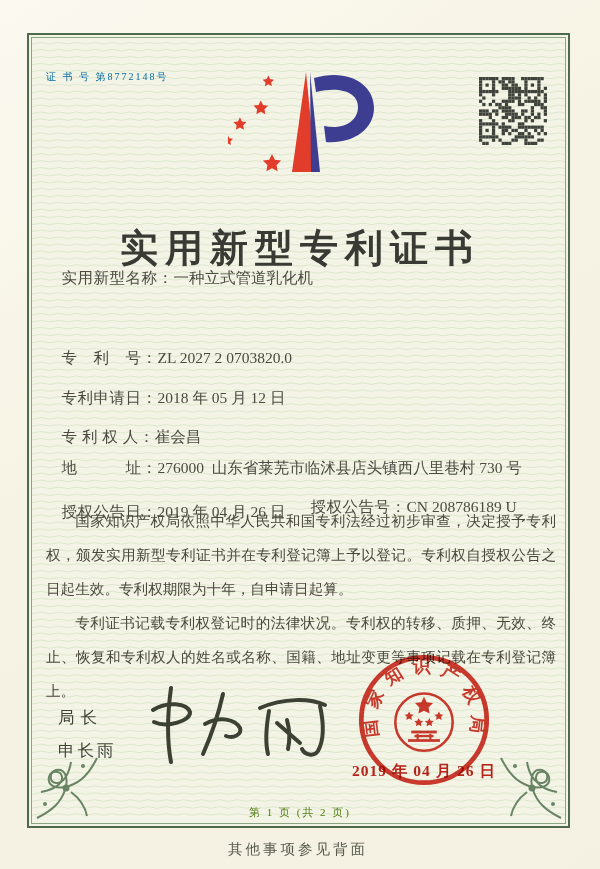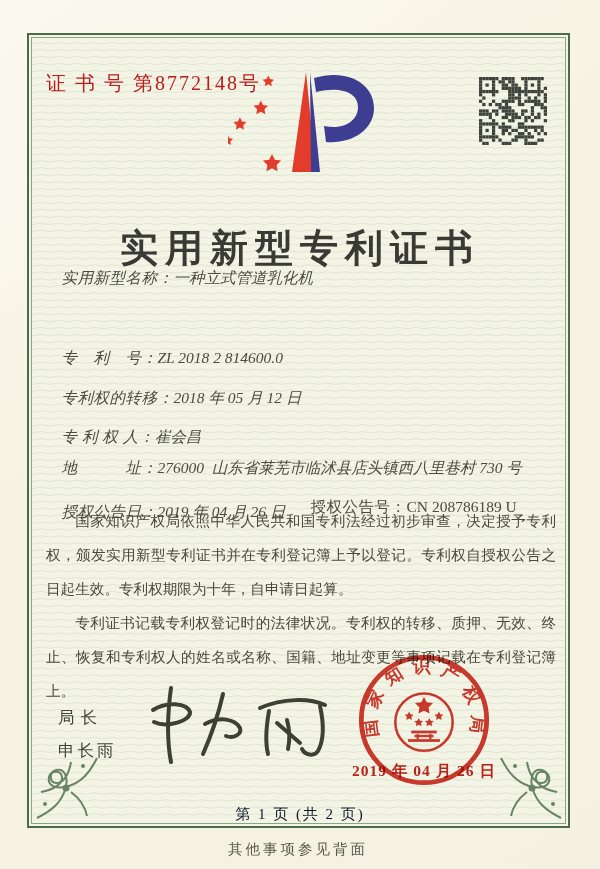--- a/index.html
+++ b/index.html
@@ -14,50 +14,50 @@
   .frame{
     position:absolute;left:27px;top:33px;width:543px;height:795px;
     border:2px solid #4d6a4c;background:#f3f4e6;box-sizing:border-box;
   }
   .frame-inner{
     position:absolute;inset:2px;border:1px solid #8ba583;pointer-events:none;
   }
   .waves{position:absolute;inset:3px;overflow:hidden;pointer-events:none;}
   
   .cert-no{
-    position:absolute;left:46px;top:70px;font-size:20px;letter-spacing:2px;color:#b91c1c;
+    position:absolute;left:46px;top:70px;font-size:10px;letter-spacing:2px;color:#0369a1;
   }
   .logo{position:absolute;left:228px;top:68px;width:155px;height:112px;}
   .qr{position:absolute;left:479px;top:77px;width:68px;height:68px;}
   .title{
     position:absolute;left:28px;right:28px;top:180px;text-align:center;
     font-size:38px;font-weight:600;letter-spacing:7px;color:#3a3a35;margin-top:43px;
   }
-  .field-row{position:absolute;left:46px;font-size:15.5px;color:#4a4a40;white-space:pre-wrap;font-style:italic;}
+  .field-row{position:absolute;left:46px;font-size:15.5px;color:#4a4a40;white-space:pre-wrap;}
   .field-label{letter-spacing:.5px;}
   .field-value{white-space:pre-wrap;}
   .row0{top:250px}.row1{top:290px}.row2{top:330px}.row3{top:370px}
   .row4{top:409px}.row5{top:440px}.row6{top:484px}
   .grant-no{position:absolute;left:295px;top:479px;font-size:15.5px;color:#4a4a40;white-space:pre-wrap;}
   .body-text{
     position:absolute;left:46px;width:510px;top:504px;
     font-size:14.6px;line-height:34px;color:#49483a;text-align:justify;
   }
   .body-text p{margin:0;text-indent:2em;}
   .sig-title{position:absolute;left:58px;top:707px;font-size:16.5px;letter-spacing:6px;color:#3f4336;}
   .sig-name{position:absolute;left:58px;top:740px;font-size:16.5px;letter-spacing:3px;color:#3f4336;}
   .sig-script{position:absolute;left:145px;top:678px;width:195px;height:100px;}
   .seal{position:absolute;left:356px;top:652px;width:136px;height:136px;opacity:.92;mix-blend-mode:multiply;}
   .seal-date{
     position:absolute;left:352px;top:761px;font-size:15.5px;font-weight:bold;
     color:#c2241b;letter-spacing:1px;white-space:pre-wrap;mix-blend-mode:multiply;
   }
   .page-info{
     position:absolute;left:28px;right:28px;top:805px;text-align:center;
-    font-size:15px;letter-spacing:2px;color:#0f172a;
+    font-size:11px;letter-spacing:2px;color:#4d7c0f;
   }
   .back-note{
     position:absolute;left:0;right:4px;top:840px;text-align:center;
     font-size:14.5px;letter-spacing:3px;color:#565a4b;
   }
   .ornament{position:absolute;width:72px;height:72px;opacity:.85;}
   .orn-bl{left:31px;top:752px;}
   .orn-br{left:495px;top:752px;transform:scaleX(-1);}
 </style>
 </head>
@@ -425,24 +425,24 @@
       <rect x="16" y="20" width="1" height="1" fill="#3e423a"></rect>
       <rect x="17" y="20" width="1" height="1" fill="#3e423a"></rect>
     </svg>
 
   <div class="title">实用新型专利证书</div>
 
   <div class="field-row row0">
     <span class="field-label">实用新型名称：</span><span class="field-value">一种立式管道乳化机</span>
   </div>
   <div class="field-row row2">
-    <span class="field-label">专　利　号：</span><span class="field-value">ZL 2018 2 814600.0</span>
+    <span class="field-label">专　利　号：</span><span class="field-value">ZL 2027 2 0703820.0</span>
   </div>
   <div class="field-row row3">
-    <span class="field-label">专利权的转移：</span><span class="field-value">2018 年 05 月 12 日</span>
+    <span class="field-label">专利申请日：</span><span class="field-value">2018 年 05 月 12 日</span>
   </div>
   <div class="field-row row4">
     <span class="field-label">专 利 权 人：</span><span class="field-value">崔会昌</span>
   </div>
   <div class="field-row row5">
     <span class="field-label">地　　　址：</span><span class="field-value">276000  山东省莱芜市临沭县店头镇西八里巷村 730 号</span>
   </div>
   <div class="field-row row6">
     <span class="field-label">授权公告日：</span><span class="field-value">2019 年 04 月 26 日</span>
   </div>

